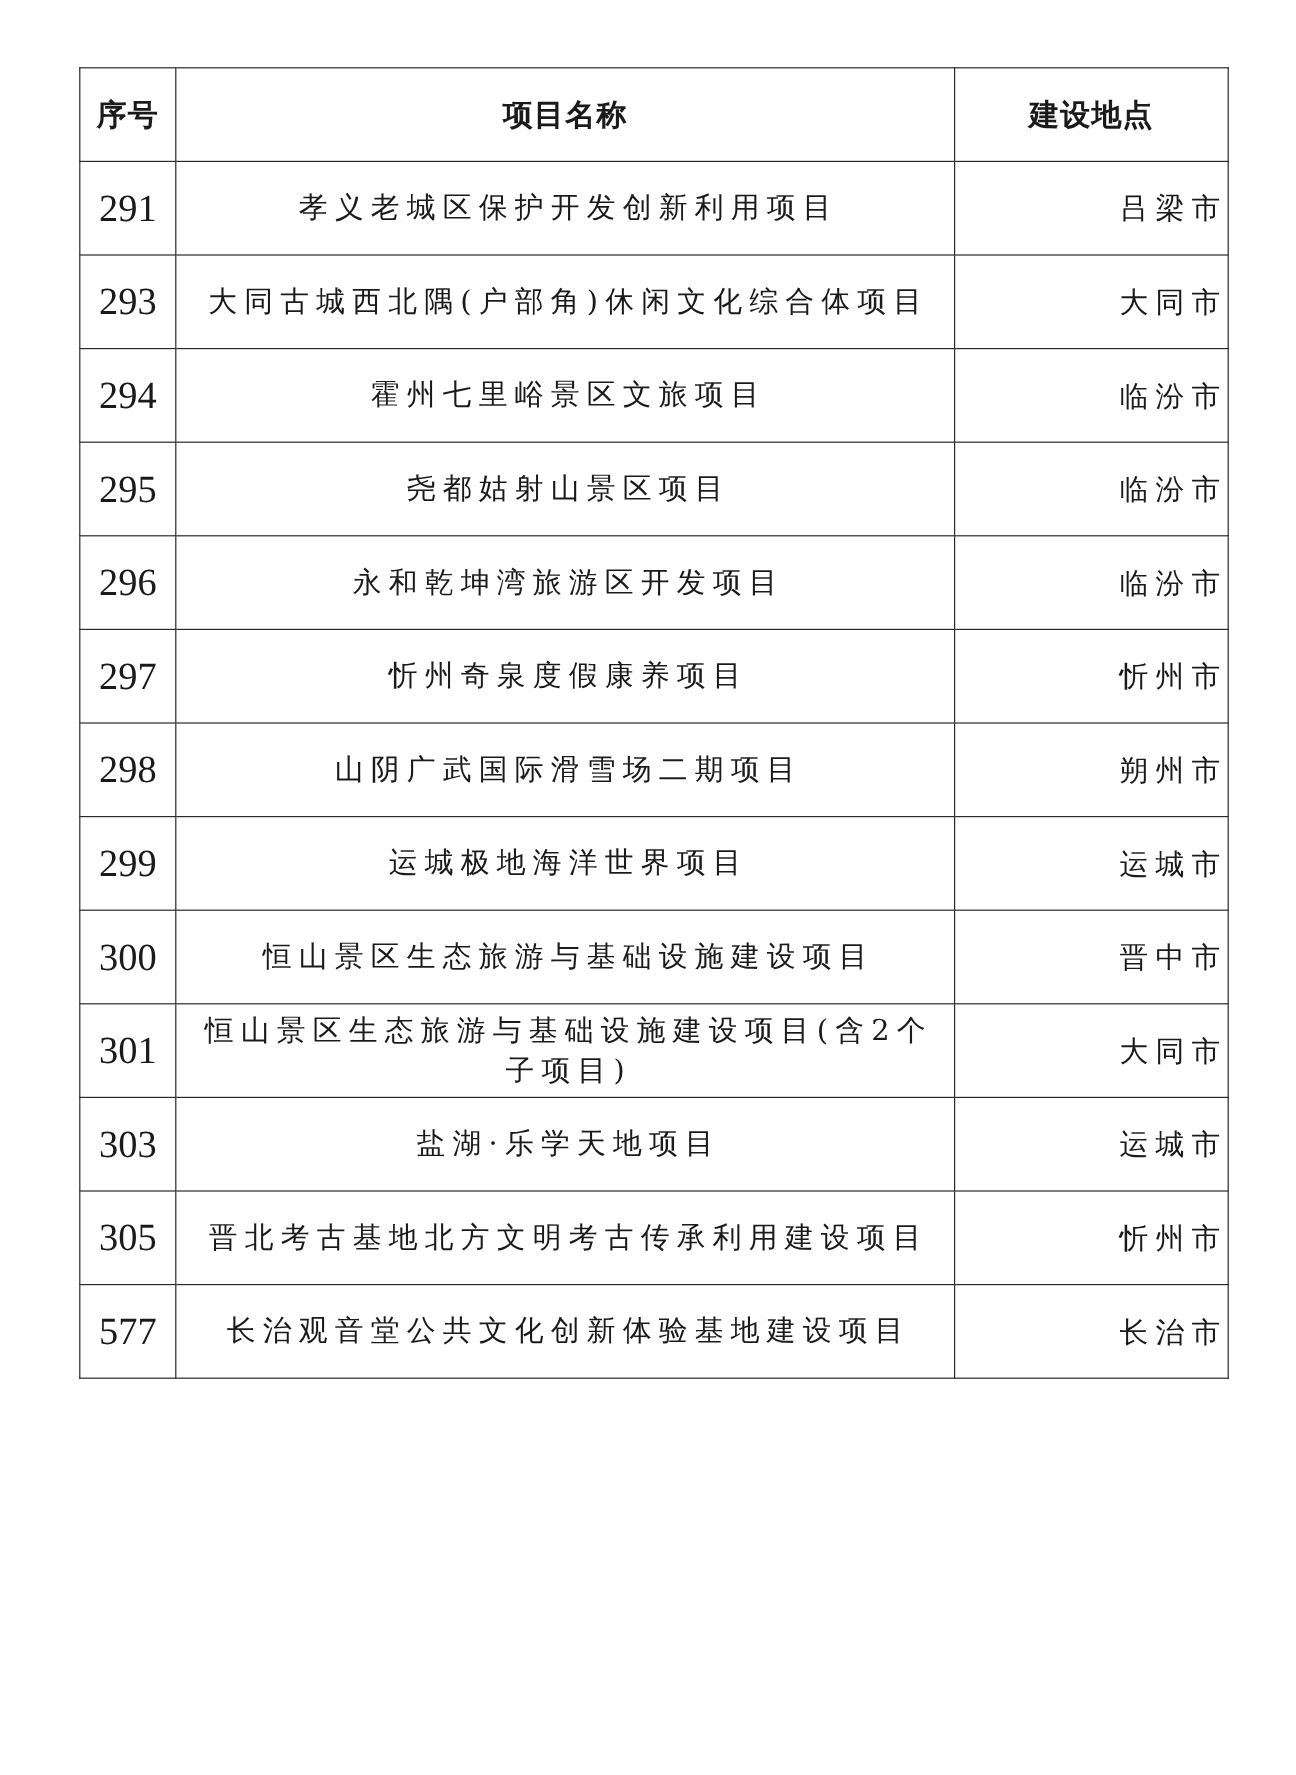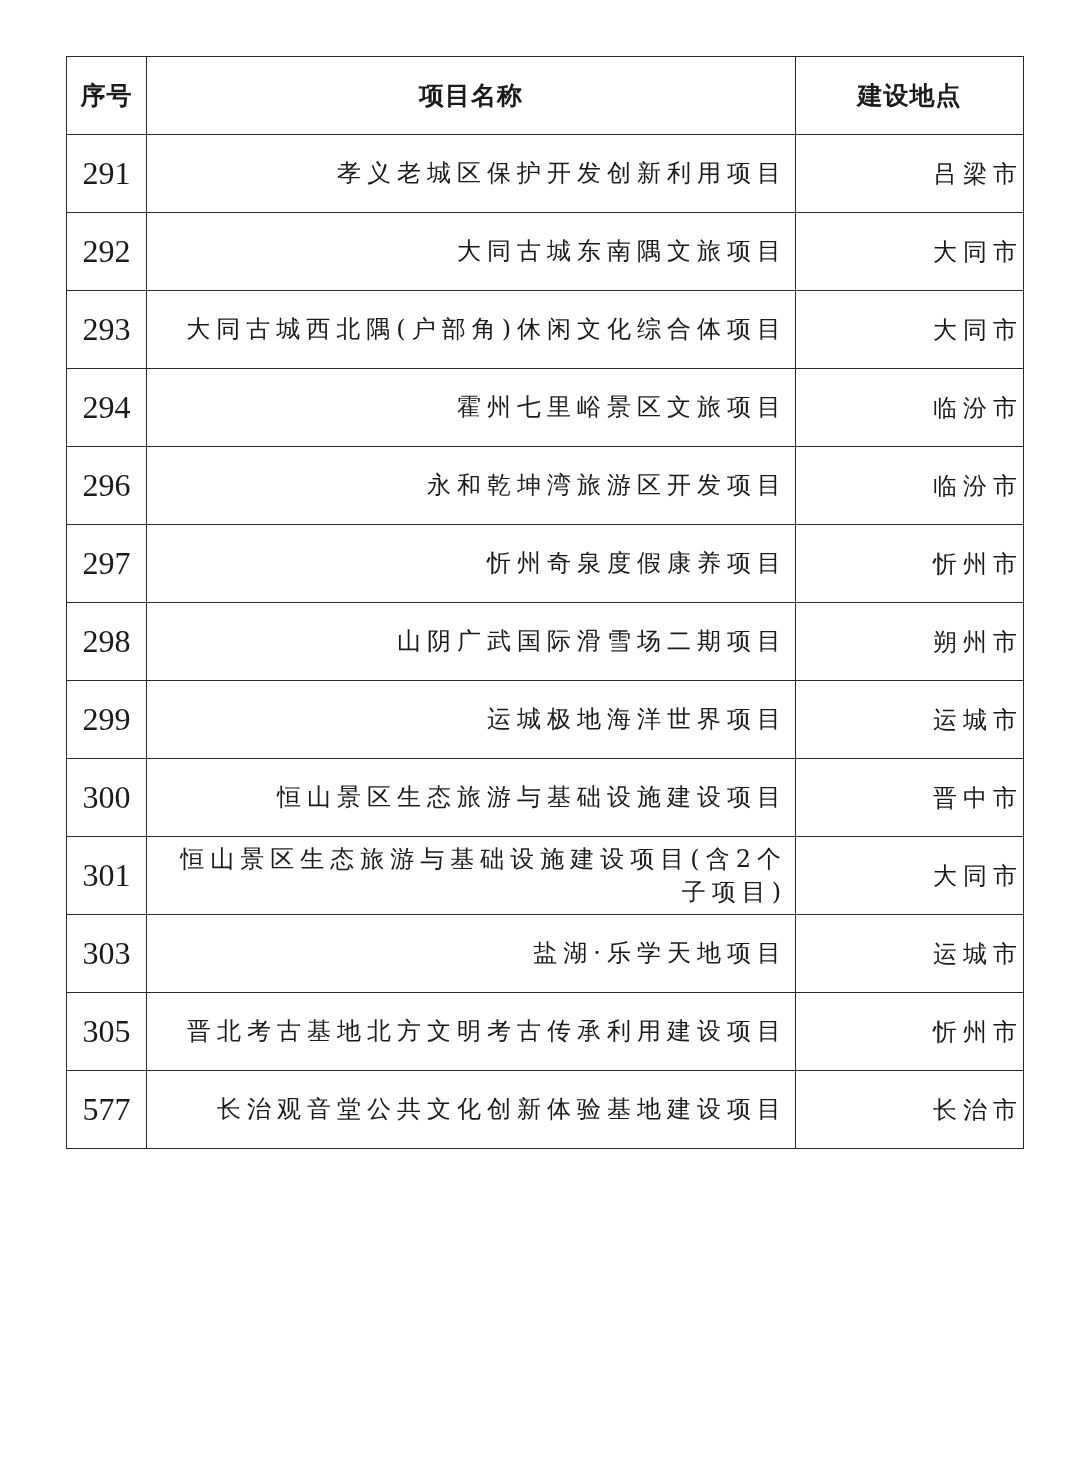--- a/index.html
+++ b/index.html
@@ -4,21 +4,21 @@
 <style>
   html, body { margin: 0; padding: 0; background: #ffffff; }
   body { width: 1080px; height: 1479px; position: relative; font-family: "DejaVu Serif", "Liberation Serif", serif; color: #1a1a1a; }
   table.main { position: absolute; left: 66px; top: 56px; width: 957px; border-collapse: collapse; table-layout: fixed; }
   table.main td, table.main th { border: 1.5px solid #2a2a2a; height: 77px; padding: 0; vertical-align: middle; }
   col.c1 { width: 80px; }
   col.c2 { width: 649px; }
   col.c3 { width: 228px; }
   th { font-family: "DejaVu Sans", "Liberation Sans", sans-serif; font-weight: bold; font-size: 25px; letter-spacing: 1px; text-align: center; }
   td.num { text-align: center; font-family: "Liberation Serif", serif; font-size: 32px; }
-  td.name { text-align: right; padding-left: 14px !important; padding-right: 8px !important; font-size: 24px; letter-spacing: 6px; line-height: 33px; }
+  td.name { text-align: center; padding-left: 14px !important; padding-right: 8px !important; font-size: 24px; letter-spacing: 6px; line-height: 33px; }
   td.loc { text-align: right; font-size: 24px; letter-spacing: 6px; }
 </style>
 </head>
 <body>
 
 <table class="main">
   <colgroup>
       <col class="c1">
       <col class="c2">
       <col class="c3">
@@ -30,32 +30,32 @@
       <th>建设地点</th>
     </tr>
   </thead>
   <tbody id="tbody">
       <tr>
         <td class="num">291</td>
         <td class="name">孝义老城区保护开发创新利用项目</td>
         <td class="loc">吕梁市</td>
       </tr>
       <tr>
-        <td class="num">292</td>
-        <td class="name">大同古城东南隅文旅项目</td>
-        <td class="loc">大同市</td>
-      </tr>
-      <tr>
         <td class="num">293</td>
         <td class="name">大同古城西北隅(户部角)休闲文化综合体项目</td>
         <td class="loc">大同市</td>
       </tr>
       <tr>
         <td class="num">294</td>
         <td class="name">霍州七里峪景区文旅项目</td>
+        <td class="loc">临汾市</td>
+      </tr>
+      <tr>
+        <td class="num">295</td>
+        <td class="name">尧都姑射山景区项目</td>
         <td class="loc">临汾市</td>
       </tr>
       <tr>
         <td class="num">296</td>
         <td class="name">永和乾坤湾旅游区开发项目</td>
         <td class="loc">临汾市</td>
       </tr>
       <tr>
         <td class="num">297</td>
         <td class="name">忻州奇泉度假康养项目</td>

